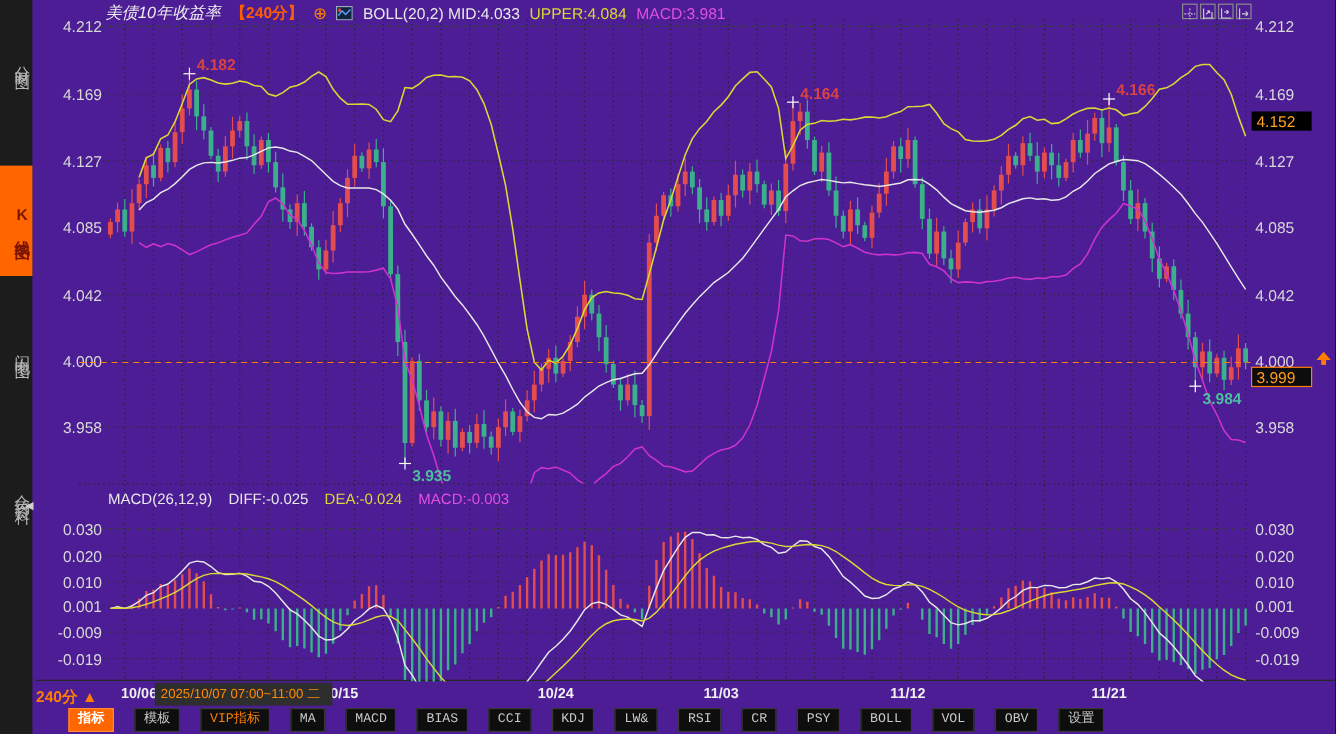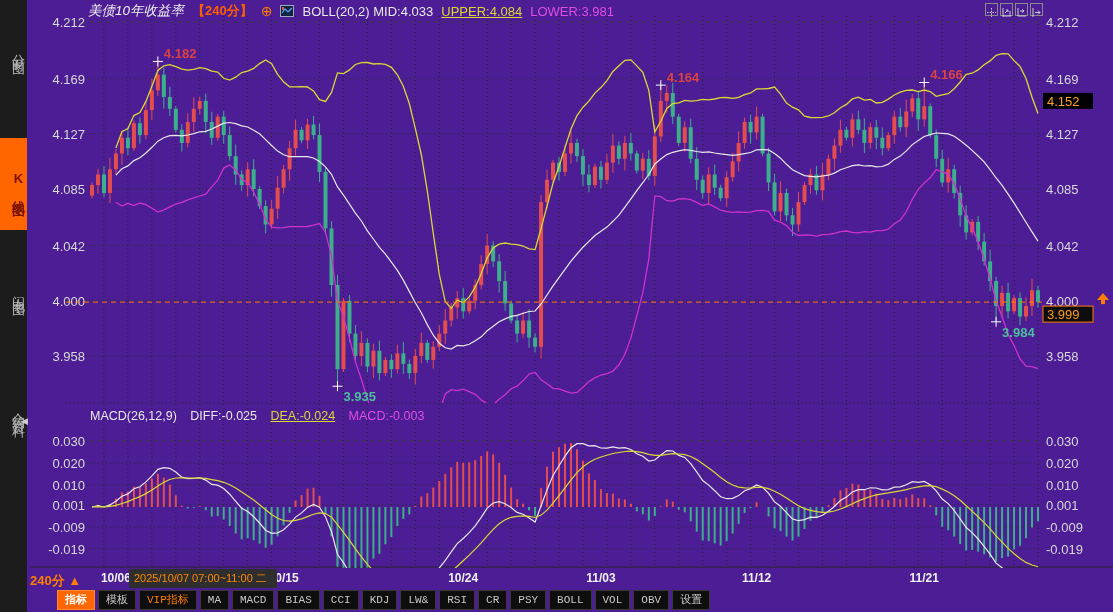--- a/index.html
+++ b/index.html
@@ -8,32 +8,32 @@
   #chart-svg{position:absolute;left:0;top:0;z-index:1;}
   .sidebar{position:absolute;left:0;top:0;width:27px;height:612px;background:#1c1c1c;z-index:2;}
   .side-item{position:absolute;left:0;width:27px;writing-mode:vertical-rl;text-orientation:upright;
        color:#b5b5b5;font-size:13px;letter-spacing:4px;text-align:center;cursor:pointer;}
   .side-item.active{background:#ff6600;color:#7c1400;font-weight:bold;}
   .topbar{position:absolute;left:88px;top:2px;z-index:3;font-size:13px;white-space:nowrap;display:flex;align-items:center;gap:8px;}
   .sym{color:#efefef;font-size:13.5px;font-style:italic;}
   .per{color:#ff5e00;font-weight:bold;}
   .oplus{color:#ff7e00;font-size:14px;line-height:12px;cursor:pointer;}
   .lblw{color:#e8e8e8;}
-  .lblu{color:#d9d936;text-decoration:underline;}
+  .lblu{color:#d9d936;}
   .lbll{color:#e14fe1;}
   .top-icons{position:absolute;left:985px;top:3px;z-index:3;display:flex;gap:2px;}
   .tic{width:13px;height:13px;border:1px solid #8a8a8a;box-sizing:border-box;cursor:pointer;display:block;}
   .macd-header{position:absolute;left:90px;top:409px;z-index:3;font-size:12.5px;white-space:nowrap;}
   .macd-header span{margin-right:10px;}
   .left-scroll{position:absolute;left:21px;top:416px;z-index:3;color:#cfcfcf;font-size:9px;cursor:pointer;}
   .period-btn{position:absolute;left:30px;top:572px;z-index:3;color:#ff7e00;font-weight:bold;font-size:13px;cursor:pointer;text-align:right;}
   .tooltip{position:absolute;left:129px;top:569px;z-index:4;background:#2e2e2e;color:#ff8a00;
        font-size:11px;padding:2px 5px;white-space:nowrap;width:138px;overflow:hidden;}
   .watermark{position:absolute;right:3px;top:558px;z-index:4;font-size:35px;color:#d6d6d6;letter-spacing:2px;}
-  .toolbar{position:absolute;left:57px;top:590px;z-index:3;display:flex;gap:3px;
+  .toolbar{position:absolute;left:57px;top:590px;z-index:3;display:flex;gap:17px;
        font-family:"Liberation Mono",monospace;font-size:11px;}
   .tb{border:1px solid #383838;background:#0e0e0e;color:#c9c9c9;padding:2px 7px;line-height:14px;
        cursor:pointer;white-space:nowrap;}
   .tb.active{background:#ff6600;border-color:#ff8833;color:#fff;font-weight:bold;}
   .tb.vip{color:#ff7e00;text-align:right;}
 </style>
 </head>
 <body>
 
 <div class="app">
@@ -672,21 +672,21 @@
     <span class="oplus">⊕</span>
     <span style="display:inline-block;line-height:0;">
       <svg width="14" height="12">
           <rect x="0.5" y="0.5" width="13" height="11" fill="#10233f" stroke="#9ab"></rect>
           <polyline points="2,8 5,4 8,7 12,3" stroke="#58a6ff" stroke-width="1.2" fill="none"></polyline>
           <rect x="2" y="2" width="2" height="3" fill="#e34d4d"></rect>
         </svg>
     </span>
     <span class="lblw">BOLL(20,2) MID:4.033</span>
     <span class="lblu">UPPER:4.084</span>
-    <span class="lbll">LOWER:3.981</span>
+    <span class="lbll">MACD:3.981</span>
   </div>
 
   <div class="top-icons">
     <span class="tic">
       <svg width="11" height="11">
           <path d="M5.5 1v9M1 5.5h9" stroke="#ccc" stroke-width="1" stroke-dasharray="1.5,1.2"></path>
         </svg></span>
     <span class="tic">
       <svg width="11" height="11">
           <path d="M2 1v9M2 9h8M9 4v5" stroke="#ccc" fill="none"></path>

